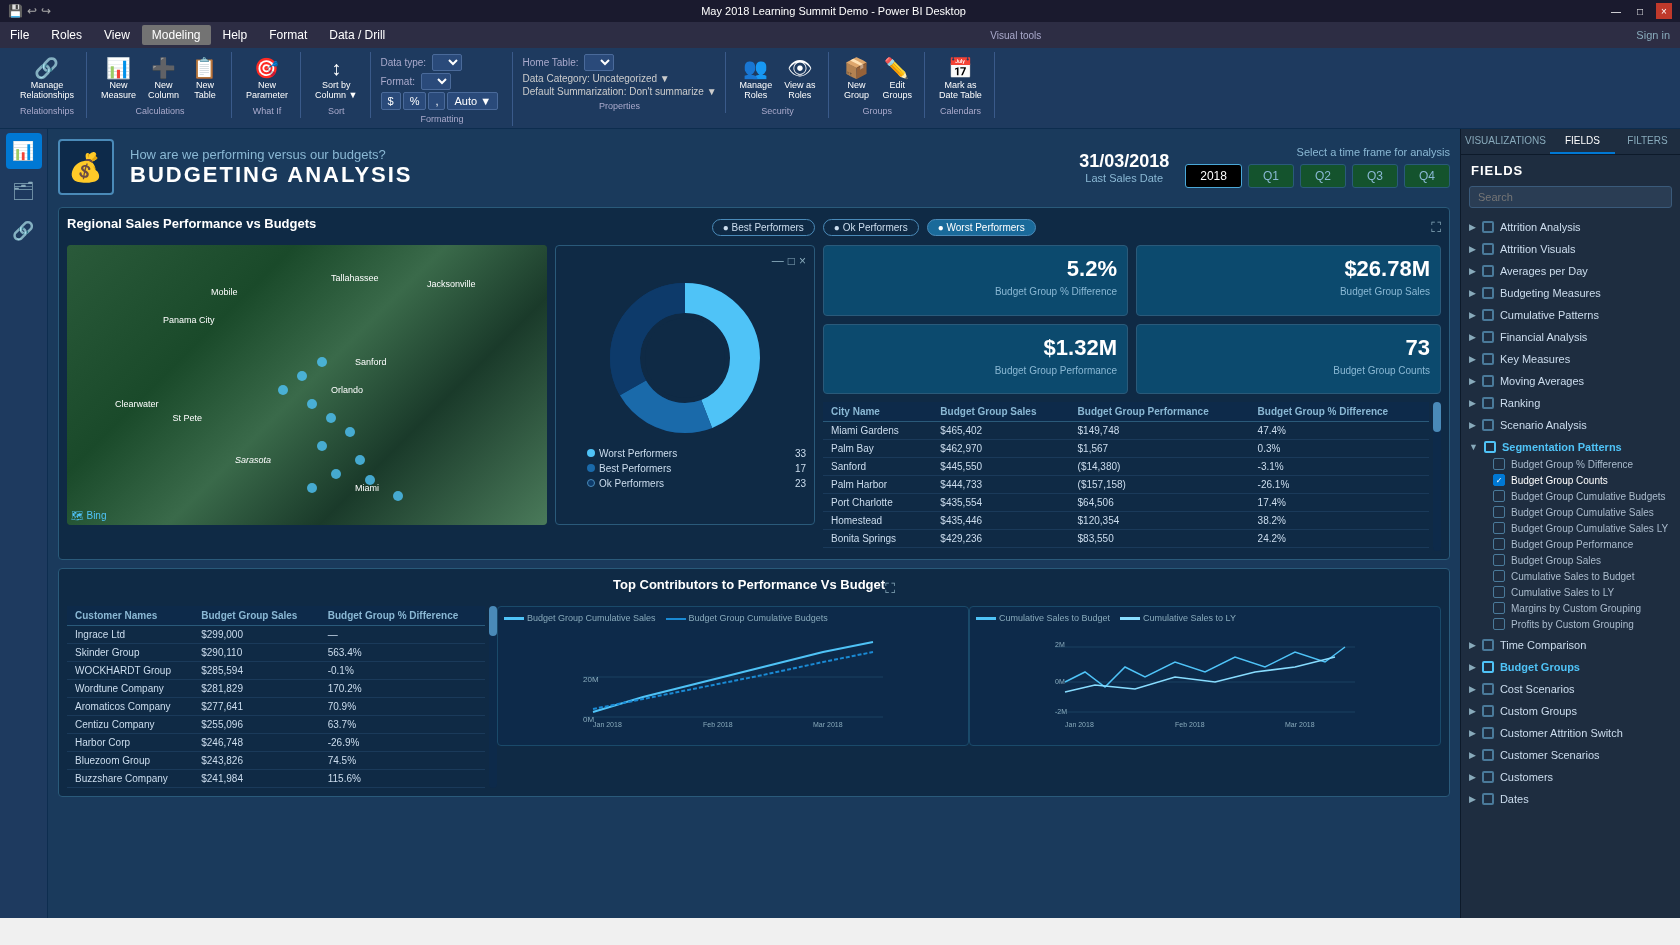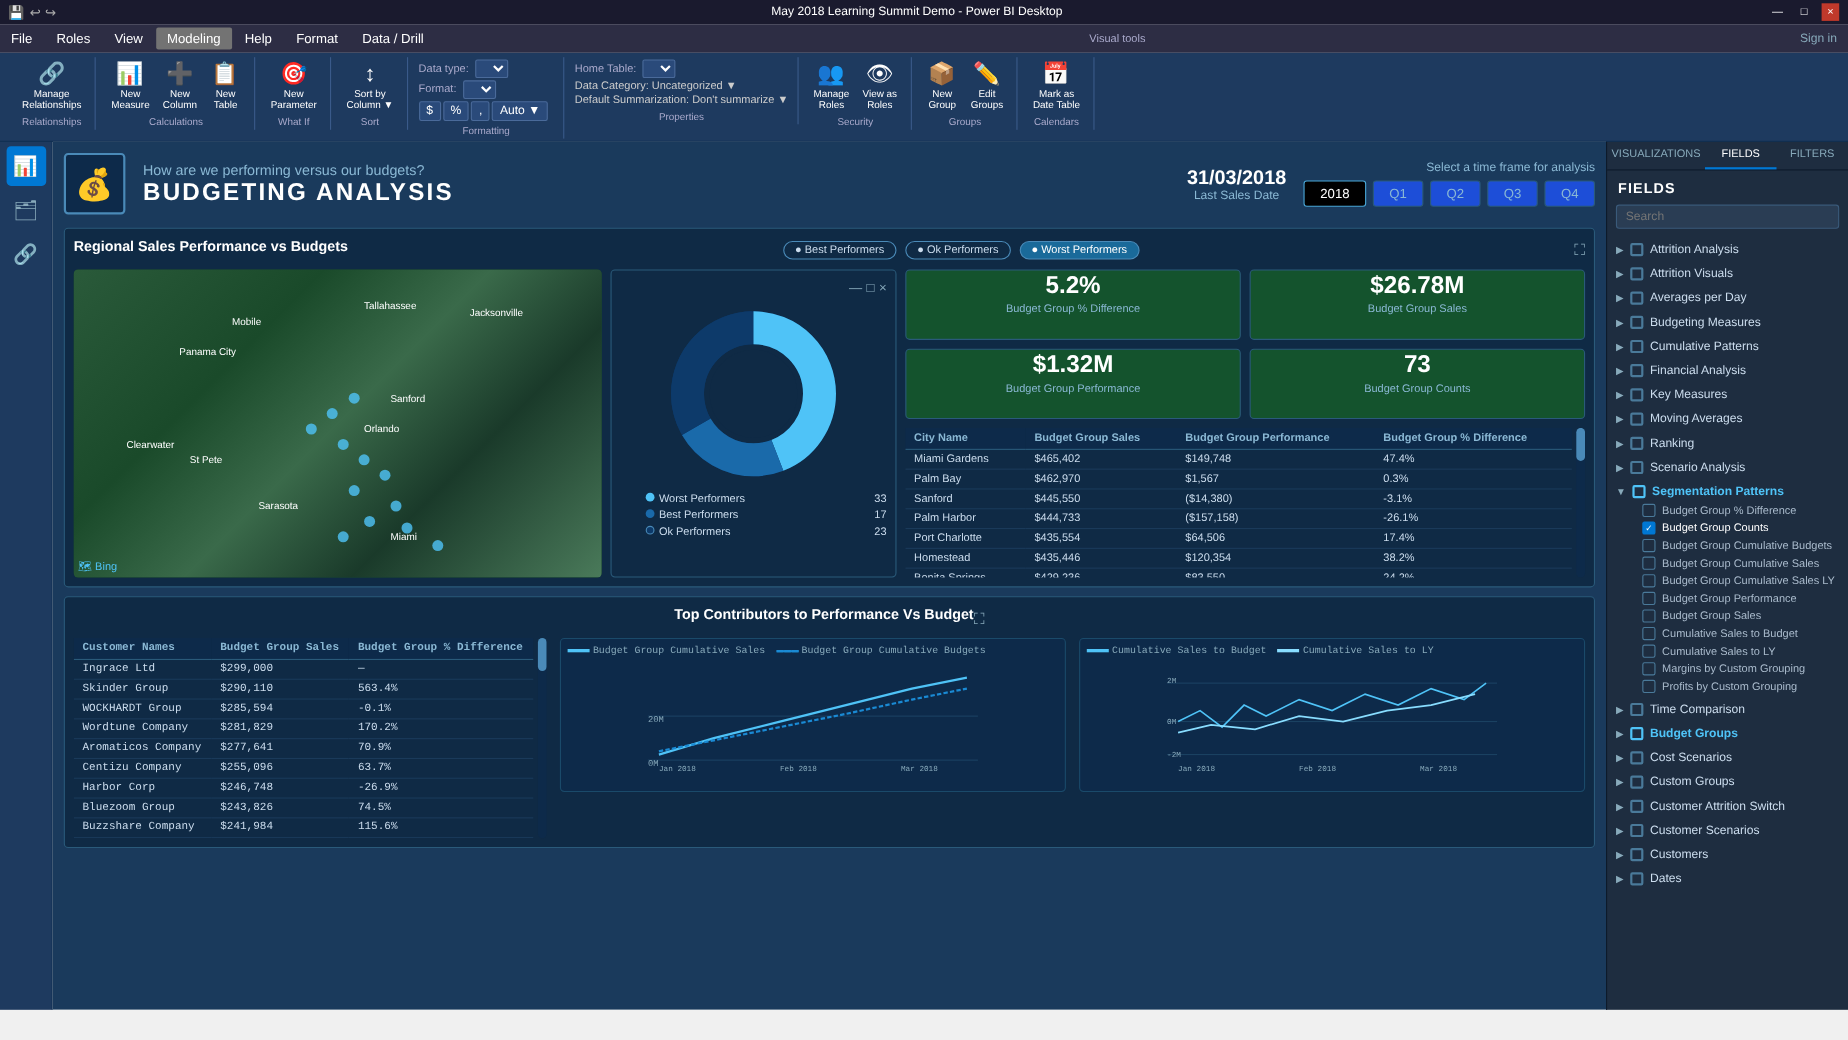--- a/index.html
+++ b/index.html
@@ -69,21 +69,21 @@
     #dash-logo { width: 56px; height: 56px; background: #0d2a4a; border: 2px solid #4a8ab8; border-radius: 4px; display: flex; align-items: center; justify-content: center; font-size: 24px; color: #4fc3f7; }
     #dash-title-block { flex: 1; }
     #dash-subtitle { color: #8ab8d4; font-size: 13px; }
     #dash-title { color: white; font-size: 22px; font-weight: bold; letter-spacing: 2px; }
     #dash-date-block { text-align: center; }
     #dash-date { color: white; font-size: 18px; font-weight: bold; }
     #dash-date-label { color: #8ab8d4; font-size: 11px; }
     #dash-timeframe { margin-left: auto; text-align: right; }
     #dash-timeframe-label { color: #8ab8d4; font-size: 11px; margin-bottom: 6px; }
     #dash-time-btns { display: flex; gap: 6px; }
-    .time-btn { background: #1d4ed8; color: #8ab8d4; border: 1px solid #2a5a7a; padding: 4px 14px; border-radius: 3px; cursor: pointer; font-size: 12px; }
+    .time-btn { background: #14532d; color: #8ab8d4; border: 1px solid #2a5a7a; padding: 4px 14px; border-radius: 3px; cursor: pointer; font-size: 12px; }
     .time-btn.active { background: #000000; color: white; border-color: #4aa8d8; }
 
     
     .section-title { color: white; font-size: 13px; font-weight: bold; margin-bottom: 8px; }
 
     
     #regional-section { background: #0f2a45; border: 1px solid #2a5a7a; border-radius: 4px; padding: 8px; margin-bottom: 8px; }
     .filter-btn { padding: 2px 10px; border-radius: 10px; border: 1px solid #4a8ab8; font-size: 10px; cursor: pointer; color: #cde; background: transparent; }
     .filter-btn.active { background: #1a6a9a; color: white; }
     #regional-content { display: flex; gap: 8px; }
@@ -91,32 +91,32 @@
     #map-placeholder { width: 100%; height: 100%; background: linear-gradient(135deg, #2a5a3a 0%, #1a4a2a 30%, #3a6a4a 50%, #1a3a2a 70%, #4a7a5a 100%); position: relative; }
     .map-dot { position: absolute; width: 10px; height: 10px; background: #4fc3f7; border-radius: 50%; opacity: 0.8; }
     .map-label { position: absolute; color: white; font-size: 9px; }
     #map-logo { position: absolute; bottom: 4px; left: 4px; color: #4fc3f7; font-size: 10px; }
     #donut-container { width: 260px; height: 280px; background: #0f2a45; border: 1px solid #2a5a7a; border-radius: 4px; padding: 8px; flex-shrink: 0; }
     #donut-svg { display: block; margin: 10px auto; }
     .donut-legend { display: flex; flex-direction: column; gap: 4px; font-size: 10px; color: #cde; margin-top: 4px; }
     .legend-item { display: flex; justify-content: space-between; padding-left: 23px; }
     .legend-dot { display: inline-block; width: 8px; height: 8px; border-radius: 50%; margin-right: 4px; }
     #stats-container { flex: 1; display: grid; grid-template-columns: 1fr 1fr; gap: 8px; }
-    .stat-card { background: #14532d; border: 1px solid #2a5a7a; border-radius: 4px; text-align: center; }
+    .stat-card { background: #0c4a6e; border: 1px solid #2a5a7a; border-radius: 4px; padding: 10px; text-align: right; }
     .stat-value { font-size: 22px; font-weight: bold; color: white; }
     .stat-label { font-size: 10px; color: #8ab8d4; margin-top: 4px; }
     .data-table { width: 100%; border-collapse: collapse; font-size: 10px; }
     .data-table th { background: #0d2a4a; color: #8ab8d4; padding: 4px 8px; text-align: left; border-bottom: 1px solid #2a5a7a; font-size: 10px; }
     .data-table td { padding: 3px 8px; color: #cde; border-bottom: 1px solid #1a3a5a; }
     .diff-pos { color: #4fc3f7; }
     .diff-neg { color: #ff6b6b; }
 
     
     #bottom-section { background: #0f2a45; border: 1px solid #2a5a7a; border-radius: 4px; padding: 8px; }
-    #bottom-content { display: flex; gap: 12px; font-family: Liberation Mono, monospace; }
+    #bottom-content { display: flex; gap: 0; }
     #bottom-table { width: 430px; flex-shrink: 0; overflow: hidden; }
     #chart1-container { flex: 1; }
     #chart2-container { flex: 1; }
     .mini-chart { background: #0d2a4a; border: 1px solid #1a4a6a; border-radius: 4px; padding: 6px; height: 140px; position: relative; }
     .chart-legend { display: flex; gap: 10px; font-size: 9px; color: #8ab; margin-bottom: 4px; }
     .legend-line { display: inline-block; width: 20px; height: 3px; vertical-align: middle; margin-right: 3px; }
     .scroll-bar { width: 8px; background: #0d2a4a; border-radius: 4px; margin-left: 4px; }
     .scroll-thumb { width: 8px; height: 30px; background: #4a8ab8; border-radius: 4px; }
 
     
@@ -328,21 +328,21 @@
 
           <div id="map-container">
             <div id="map-placeholder">
 
               <div class="map-label" style="top:15%;left:30%;">Mobile</div>
               <div class="map-label" style="top:10%;left:55%;">Tallahassee</div>
               <div class="map-label" style="top:12%;left:75%;">Jacksonville</div>
               <div class="map-label" style="top:25%;left:20%;">Panama City</div>
               <div class="map-label" style="top:55%;left:10%;">Clearwater</div>
               <div class="map-label" style="top:60%;left:22%;">St Pete</div>
-              <div class="map-label" style="top:75%;left:35%;">Sarasota</div>
+              <div class="map-label" style="top:75%;left:35%;font-style:italic;">Sarasota</div>
               <div class="map-label" style="top:50%;left:55%;">Orlando</div>
               <div class="map-label" style="top:40%;left:60%;">Sanford</div>
               <div class="map-label" style="top:85%;left:60%;">Miami</div>
 
               <div class="map-dot" style="top:55%;left:50%;"></div>
               <div class="map-dot" style="top:60%;left:54%;"></div>
               <div class="map-dot" style="top:65%;left:58%;"></div>
               <div class="map-dot" style="top:70%;left:52%;"></div>
               <div class="map-dot" style="top:75%;left:60%;"></div>
               <div class="map-dot" style="top:80%;left:55%;"></div>

